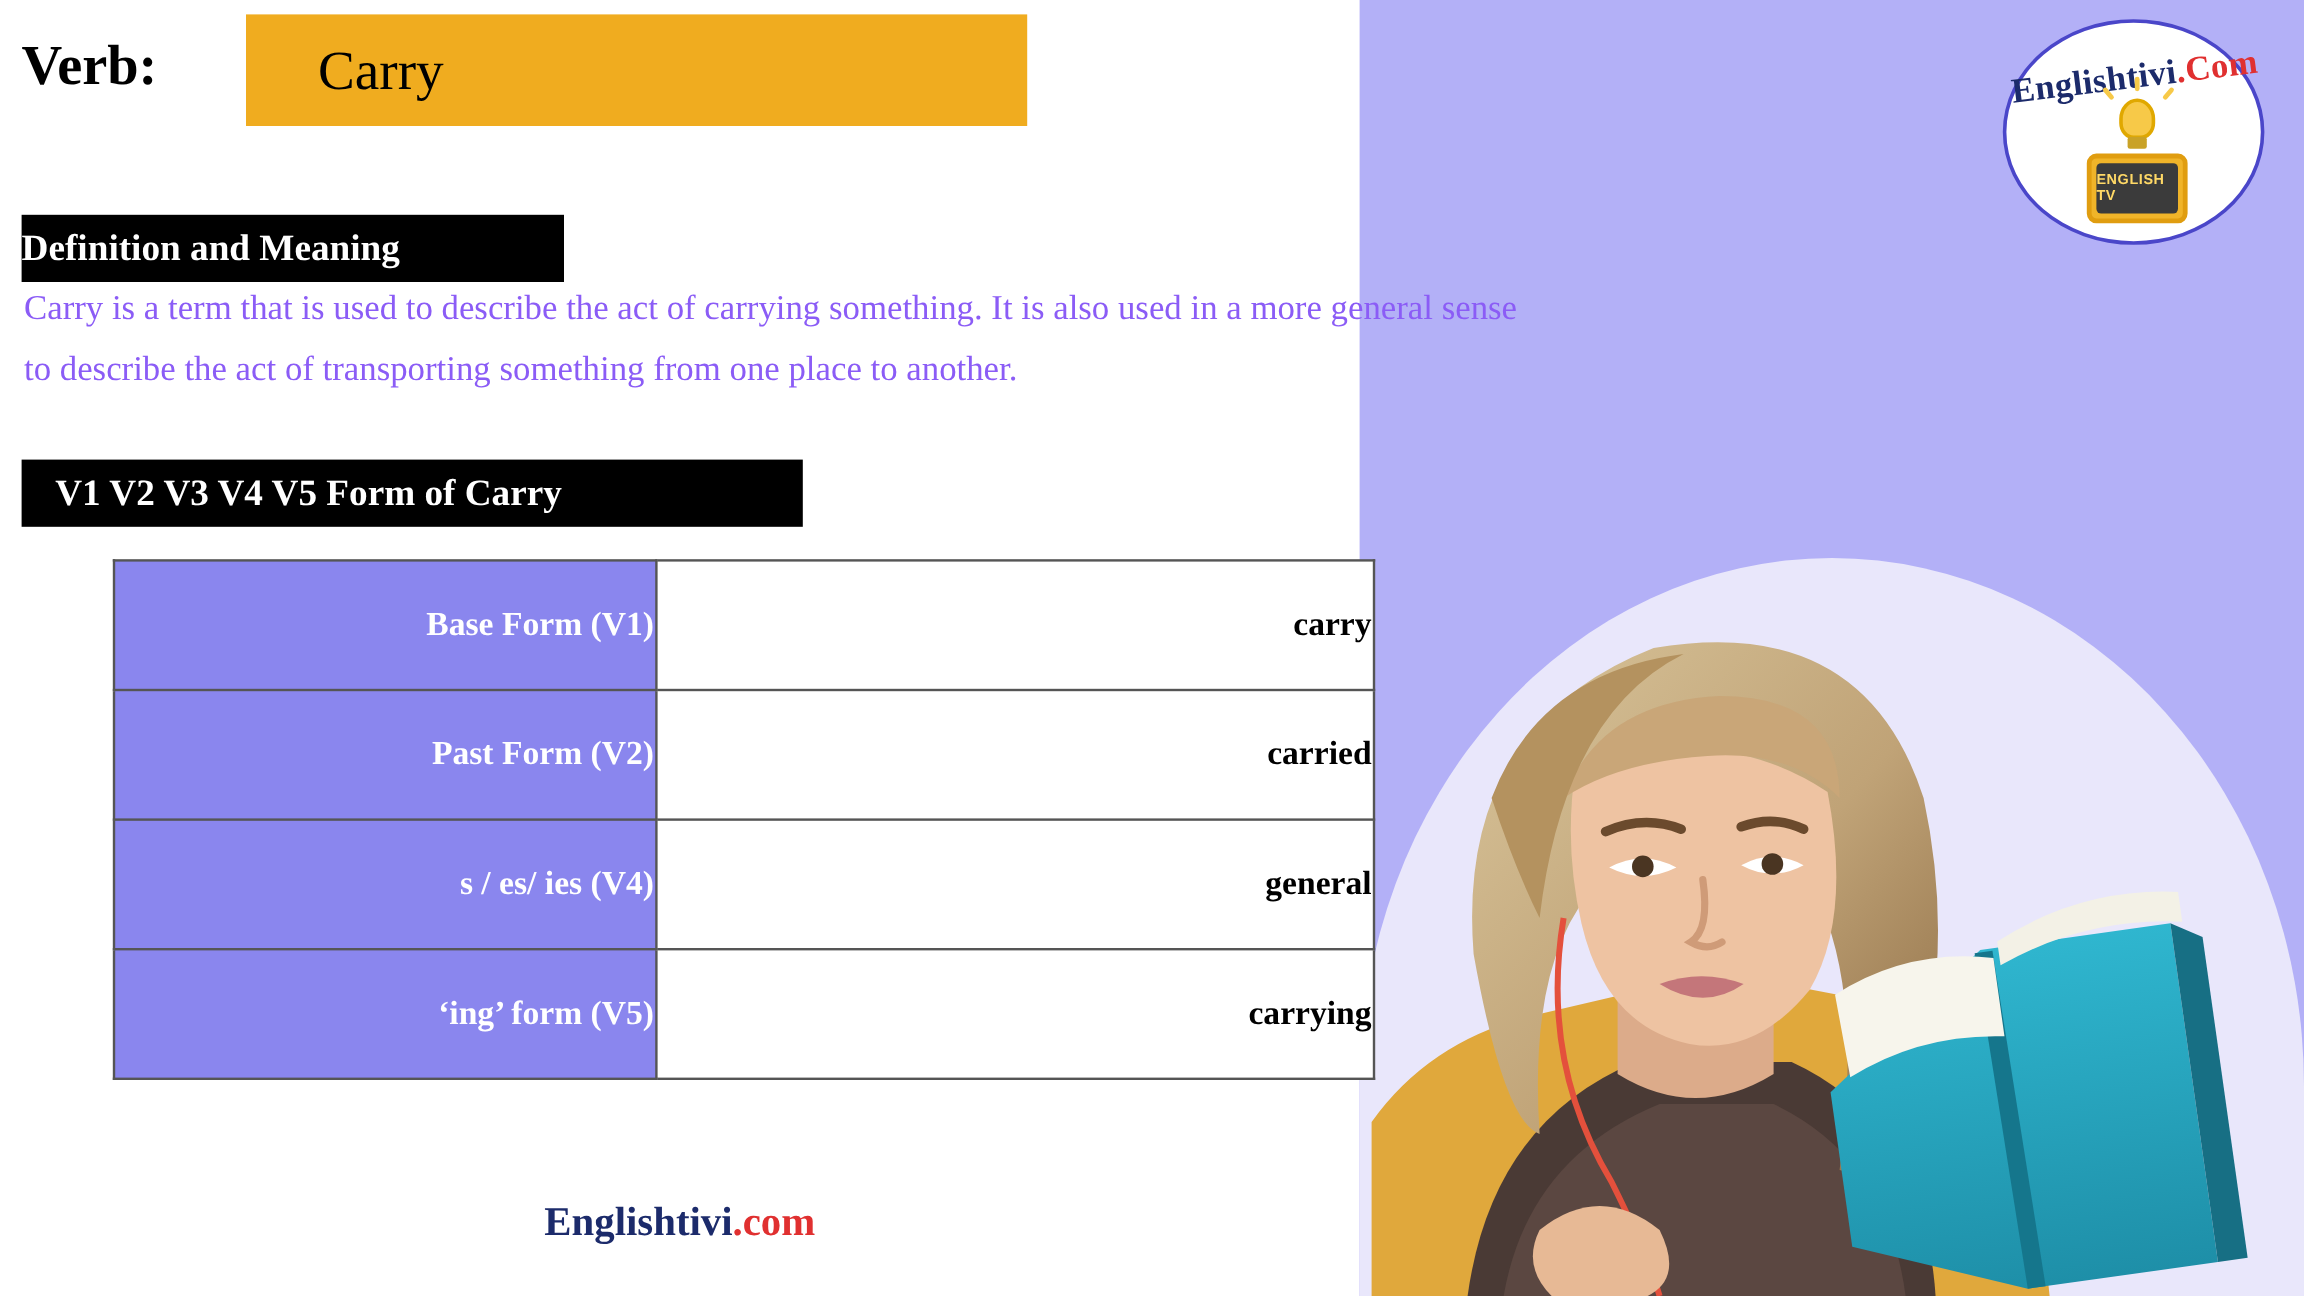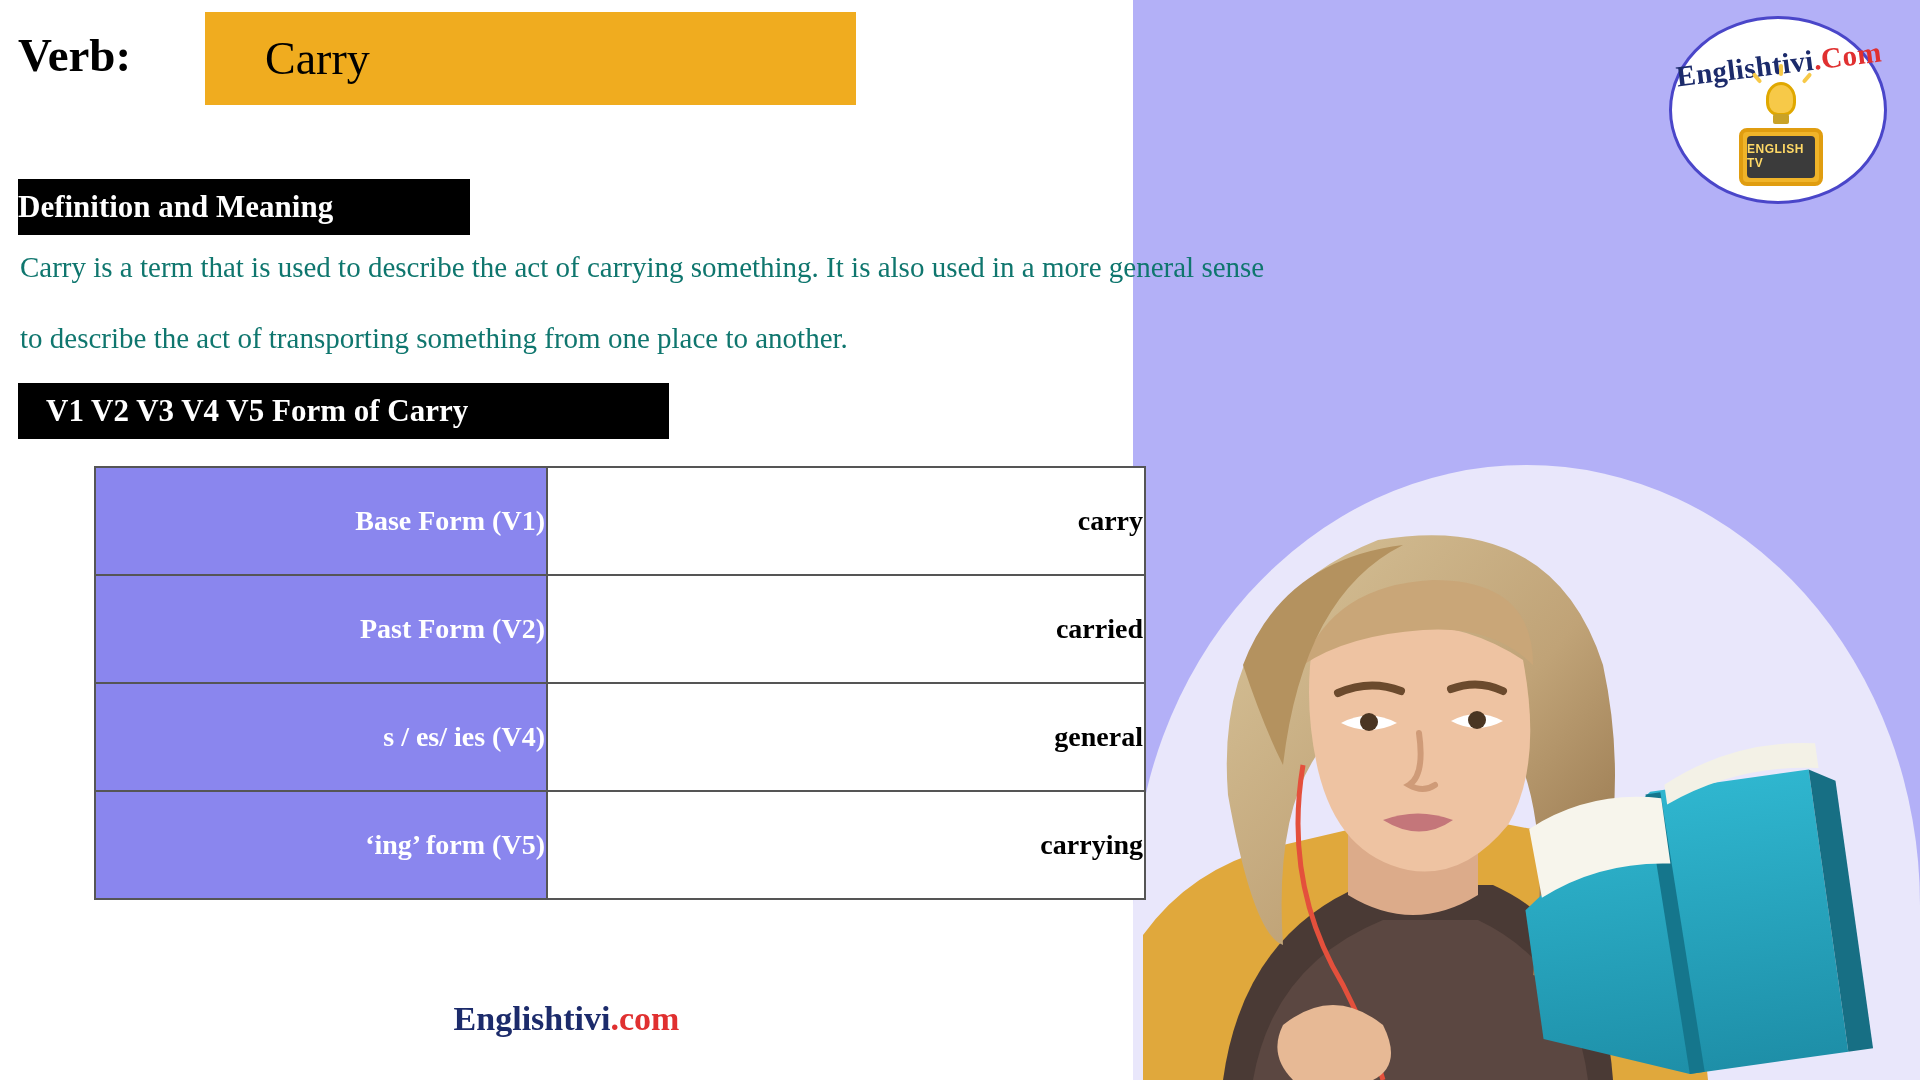--- a/index.html
+++ b/index.html
@@ -203,22 +203,22 @@
     height: 56px;
     padding-left: 28px;
     font-size: 31px;
   }
   #definition-text {
     position: absolute;
     left: 20px;
     top: 232px;
     width: 1260px;
     font-size: 29px;
-    line-height: 71px;
-    color: #0f766e;
+    line-height: 51px;
+    color: #8b5cf6;
     font-family: "Liberation Serif", serif;
   }
 
   
   #forms-table {
     position: absolute;
     left: 94px;
     top: 466px;
     width: 1044px;
     border-collapse: collapse;

